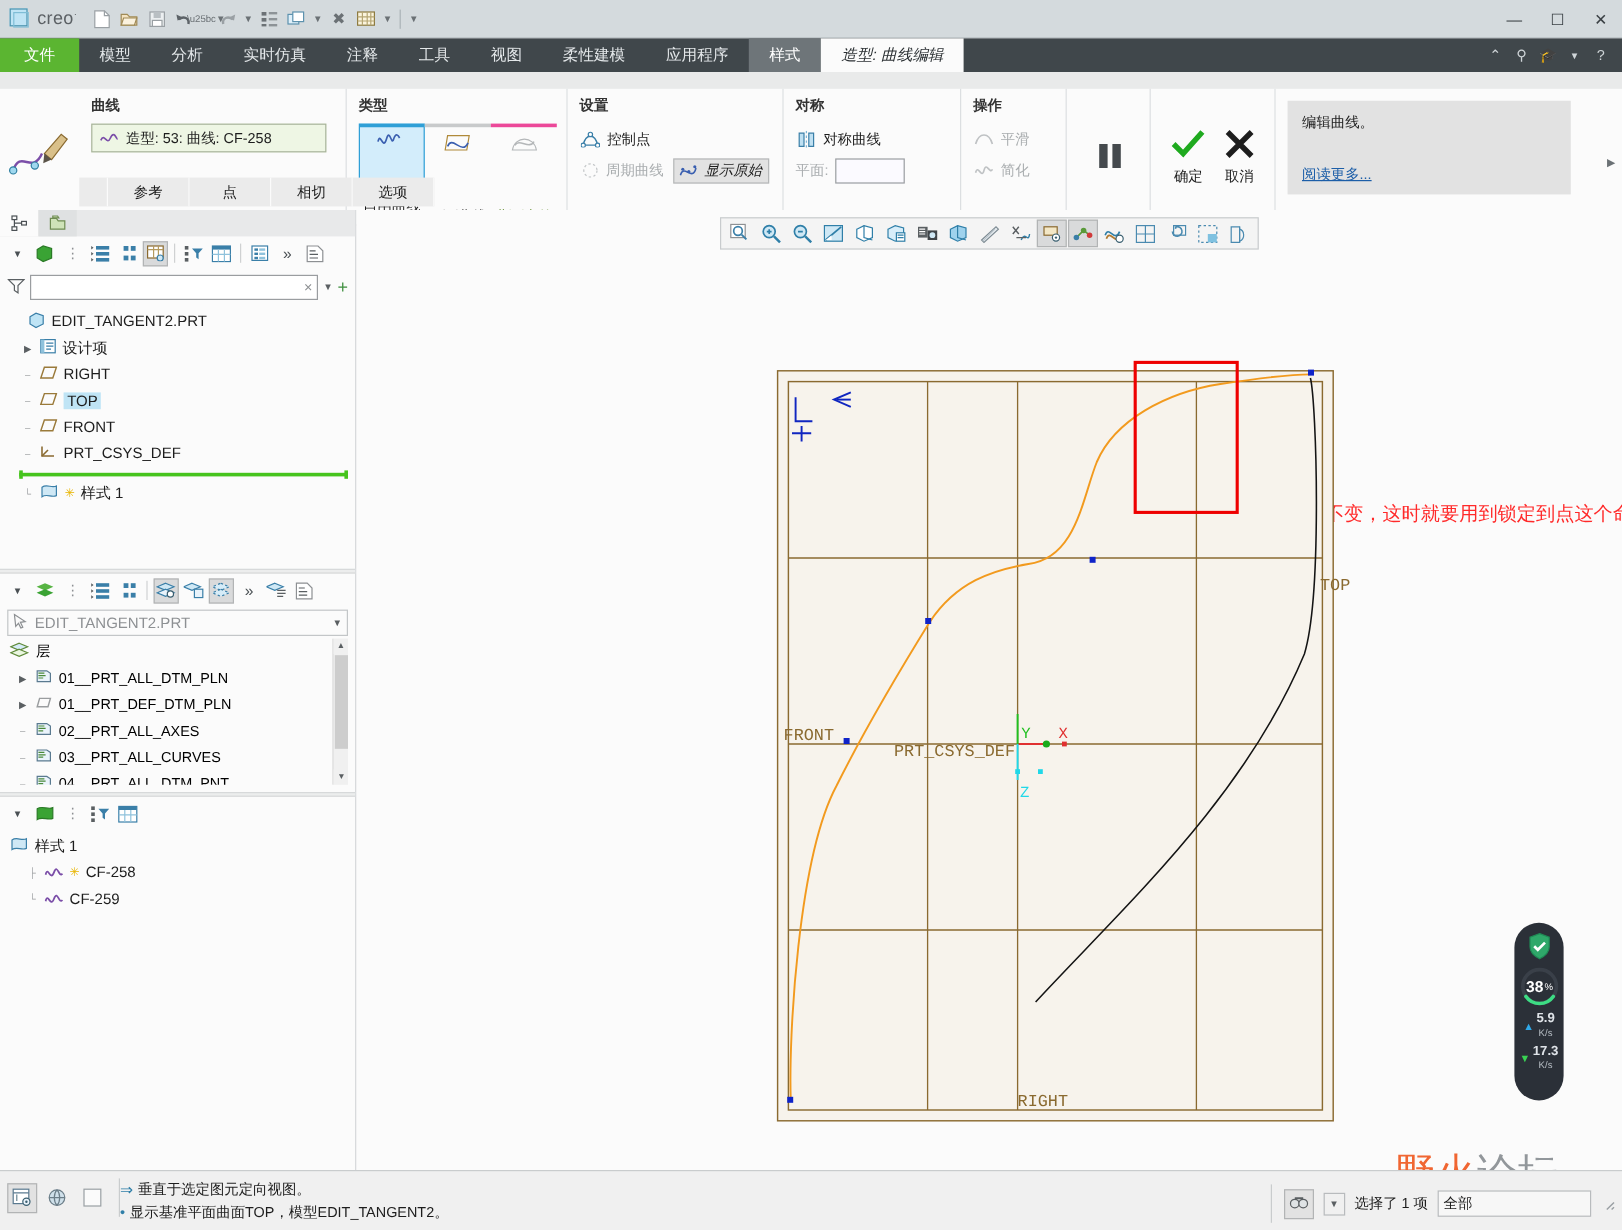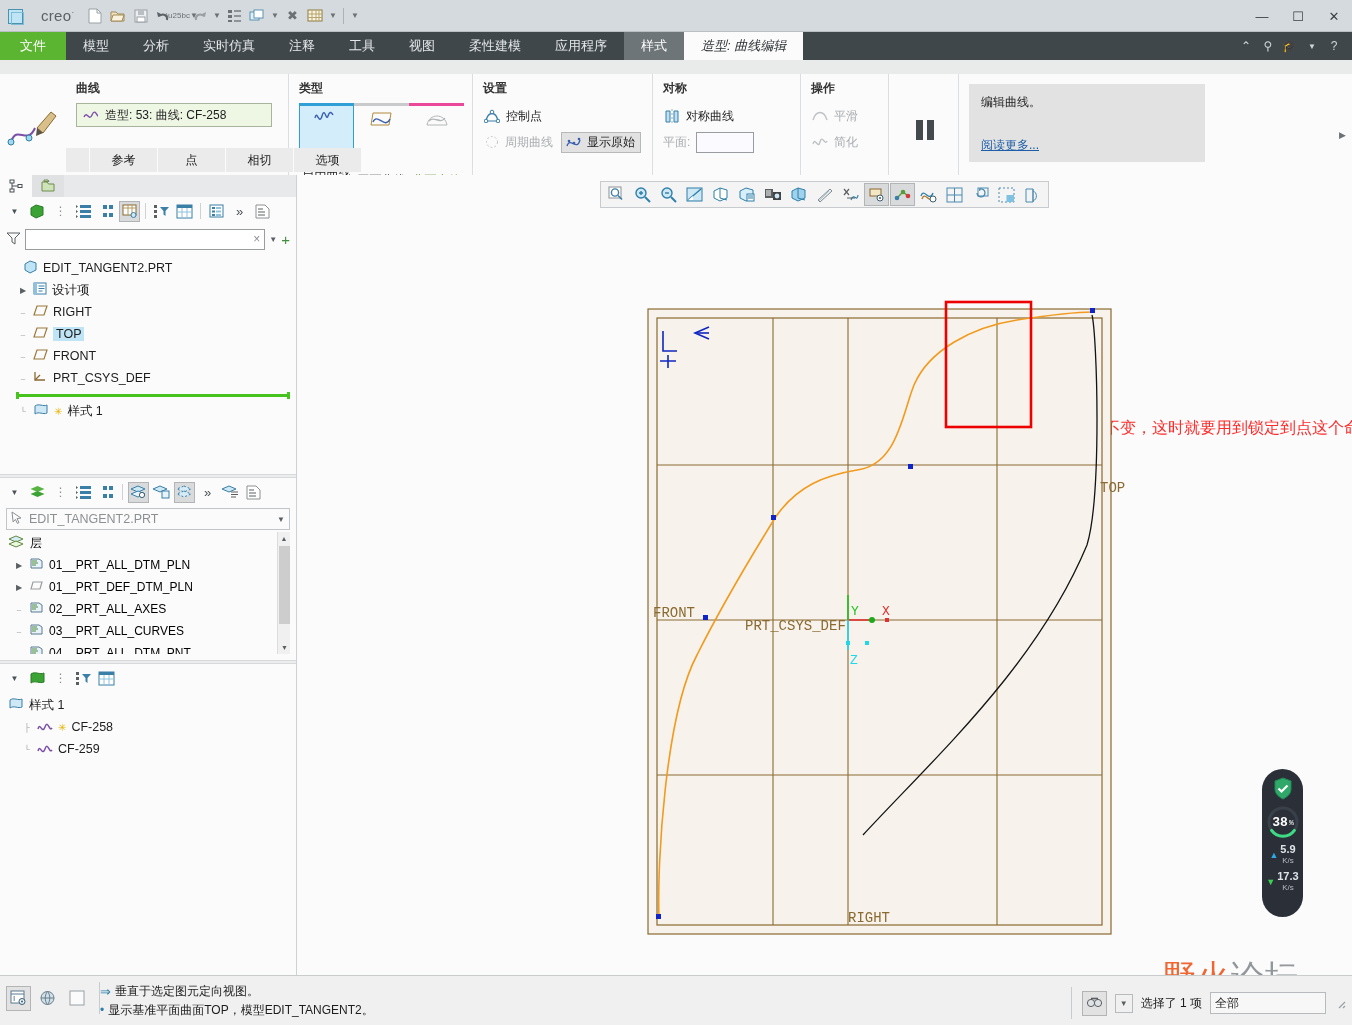--- a/index.html
+++ b/index.html
@@ -12,21 +12,21 @@
     -webkit-font-smoothing: antialiased;
   }
   #app { position: relative; width: 1352px; height: 1025px; background: #e9eaea; }
 
   
   .titlebar {
     position: absolute; top: 0; left: 0; width: 1352px; height: 32px;
     background: #d4dadd; display: flex; align-items: center;
     border-bottom: 1px solid #b9c0c3;
   }
-  .creo-logo { display: flex; align-items: flex-end; gap: 18px; padding: 0 10px 0 8px; }
+  .creo-logo { display: flex; align-items: flex-start; gap: 8px; padding: 0 10px 0 8px; }
   .creo-cube {
     width: 15px; height: 15px; background: #bfe4f5;
     border: 1px solid #4a92ad; position: relative;
   }
   .creo-cube:after {
     content:''; position:absolute; left:2px; top:2px; width:11px; height:11px;
     border:1px solid #7fbdd6;
   }
   .creo-word { font-size: 15px; color: #5c6165; letter-spacing: .3px; }
   .creo-word sup { font-size: 8px; vertical-align: super; }
@@ -88,21 +88,21 @@
   }
   .typebtn .tb-ico { height: 28px; display:flex; align-items:center; justify-content:center; }
   .typebtn.sel { background: #d3edfb; border: 1px solid #2f9fd6; border-top: 3px solid #2f9fd6; }
   .typebtn.plain { border-top: 3px solid #c8cacb; }
   .typebtn.dis { color: #4d7c0f; border-top: 3px solid #ec4899; }
 
   .rrow { display: flex; align-items: center; gap: 6px; height: 26px; font-size: 12px; color:#1d1d1d; }
   .rrow.dis { color: #a9adaf; }
   .rrow .ico { width: 17px; height:17px; display:flex; align-items:center; justify-content:center; }
   .toggled { background: #e2e2e2; border: 1px solid #b6b8b9; padding: 1px 5px 1px 3px; display:flex;
-             align-items:flex-start; gap:5px; }
+             align-items:flex-start; gap:5px;font-style:italic; }
   .plane-input { width: 58px; height: 21px; background: #fbfaff; border: 1px solid #9a9da0; }
 
   .bigbtn { width: 54px; display:flex; flex-direction:column; align-items:center; justify-content:center;
             height: 72px; font-size:12px; color:#1d1d1d; gap: 3px;}
 
   .helpbox {
     width: 236px; height: 78px; background: #e2e2e2; margin-top: 2px;
     padding: 10px 12px; font-size: 12px; color: #1d1d1d; position: relative;
   }
   .helpbox a { color: #1c5ea8; font-size: 12px; position: absolute; left: 12px; bottom: 8px;
@@ -187,21 +187,21 @@
   
   .netwidget {
     position: absolute; left: 1262px; top: 769px; width: 41px; height: 148px;
     background: #2b3038; border-radius: 21px; display:flex; flex-direction:column;
     align-items:center; padding-top: 8px; gap: 3px;
   }
   .shield { width: 20px; height: 23px; }
   .ring { position: relative; width: 34px; height: 34px; margin-top: 2px;}
   .pctlabel { position:absolute; inset:0; display:flex; align-items:center; justify-content:center;
               color:#fff; font-size:13px; font-weight:bold; }
-  .pctlabel span { font-size: 8px; font-weight: normal; margin-left:1px;font-family:Liberation Mono, monospace; }
+  .pctlabel span { font-size: 8px; font-weight: normal; margin-left:1px; }
   .netrow { display:flex; align-items:center; gap:2px; margin-top: 2px; }
   .netrow .arr { font-size: 9px; }
   .netnum { color:#dfe3e8; font-size:11px; font-weight:bold; line-height:11px; text-align:center; }
   .netnum small { display:block; font-size:8px; font-weight:normal; color:#b7bdc4; }
 
   
   .watermark {
     position:absolute; left: 1163px; top: 955px; font-size: 33px; color:#f05a22;
     font-family: "DejaVu Sans", sans-serif; letter-spacing: 1px; pointer-events:none;
     opacity: .92;
@@ -220,21 +220,21 @@
   .sb-left { position:absolute; left:6px; top:6px; display:flex; align-items:center; gap:4px; }
   .sb-ico { width:25px; height:25px; display:flex; align-items:center; justify-content:center;
             border:1px solid transparent; }
   .sb-ico.on { border:1px solid #b2b4b5; background:#e2e2e2; }
   .sb-vsep { width:1px; height:32px; background:#c9cccd; margin:0 6px; }
   .sb-msgs { position:absolute; left:100px; top:6px; font-size:12px; color:#1d1d1d; line-height:19px; }
   .sb-msgs .row { display:flex; align-items:center; gap:4px; }
   .sb-right { position:absolute; right:6px; top:11px; display:flex; align-items:center; gap:8px; }
   .sb-sel { font-size:12px; color:#1d1d1d; }
   .sb-filter {
-    width: 116px; height: 22px; border:1px solid #b8bbbd; background:#f7f7f7;
+    width: 128px; height: 22px; border:1px solid #b8bbbd; background:#f7f7f7;
     display:flex; align-items:center; padding:0 4px; font-size:12px; color:#1d1d1d;
   }
   .grip { width:12px; height:12px; }
 </style>
 </head>
 <body>
 
 <div id="app">
 
   <div class="titlebar">
@@ -467,20 +467,38 @@
 
     <div class="rgroup" style="width:70px;display:flex;align-items:center;justify-content:center;padding-top:0">
       <span>
         <svg width="26" height="26" viewBox="0 0 26 26">
             <rect x="4" y="3" width="7" height="20" fill="#44494d"></rect>
             <rect x="15" y="3" width="7" height="20" fill="#44494d"></rect>
           </svg>
       </span>
     </div>
 
+    <div class="rgroup" style="width:104px;display:flex;align-items:center;padding-top:0">
+      <div class="bigbtn">
+        <span>
+          <svg width="30" height="26" viewBox="0 0 30 26">
+              <path d="M3 13l8 8L27 3" fill="none" stroke="#1faa1f" stroke-width="4.5"></path>
+            </svg>
+        </span>
+        <span>确定</span>
+      </div>
+      <div class="bigbtn">
+        <span>
+          <svg width="26" height="26" viewBox="0 0 26 26">
+              <path d="M3 3l20 20M23 3L3 23" stroke="#1d1d1d" stroke-width="4.5"></path>
+            </svg>
+        </span>
+        <span>取消</span>
+      </div>
+    </div>
 
     <div class="rgroup" style="width:260px;padding-top:8px;border-left:1px solid #dcdfe1">
       <div class="helpbox">
         <div>编辑曲线。</div>
         <a href="#">阅读更多...</a>
       </div>
     </div>
     <div style="position:absolute;right:6px;top:56px;font-size:9px;color:#6b7175">▶</div>
   </div>
 

